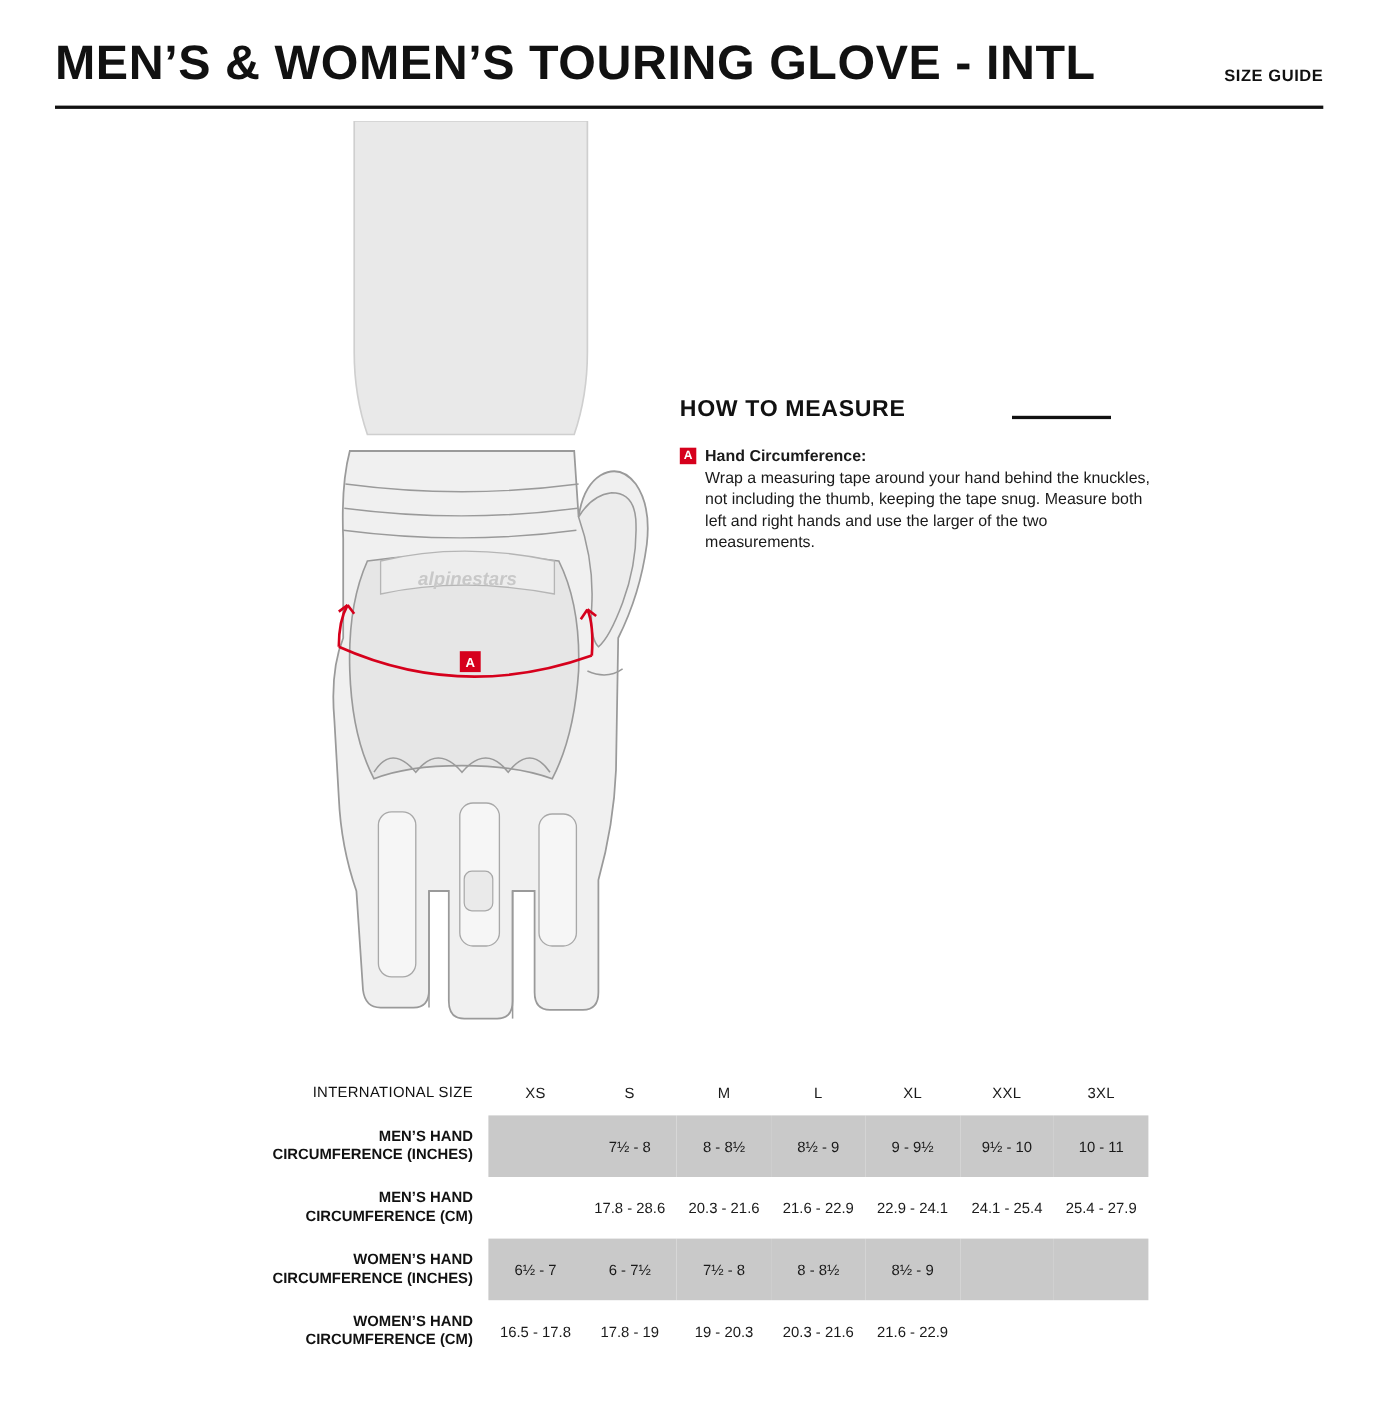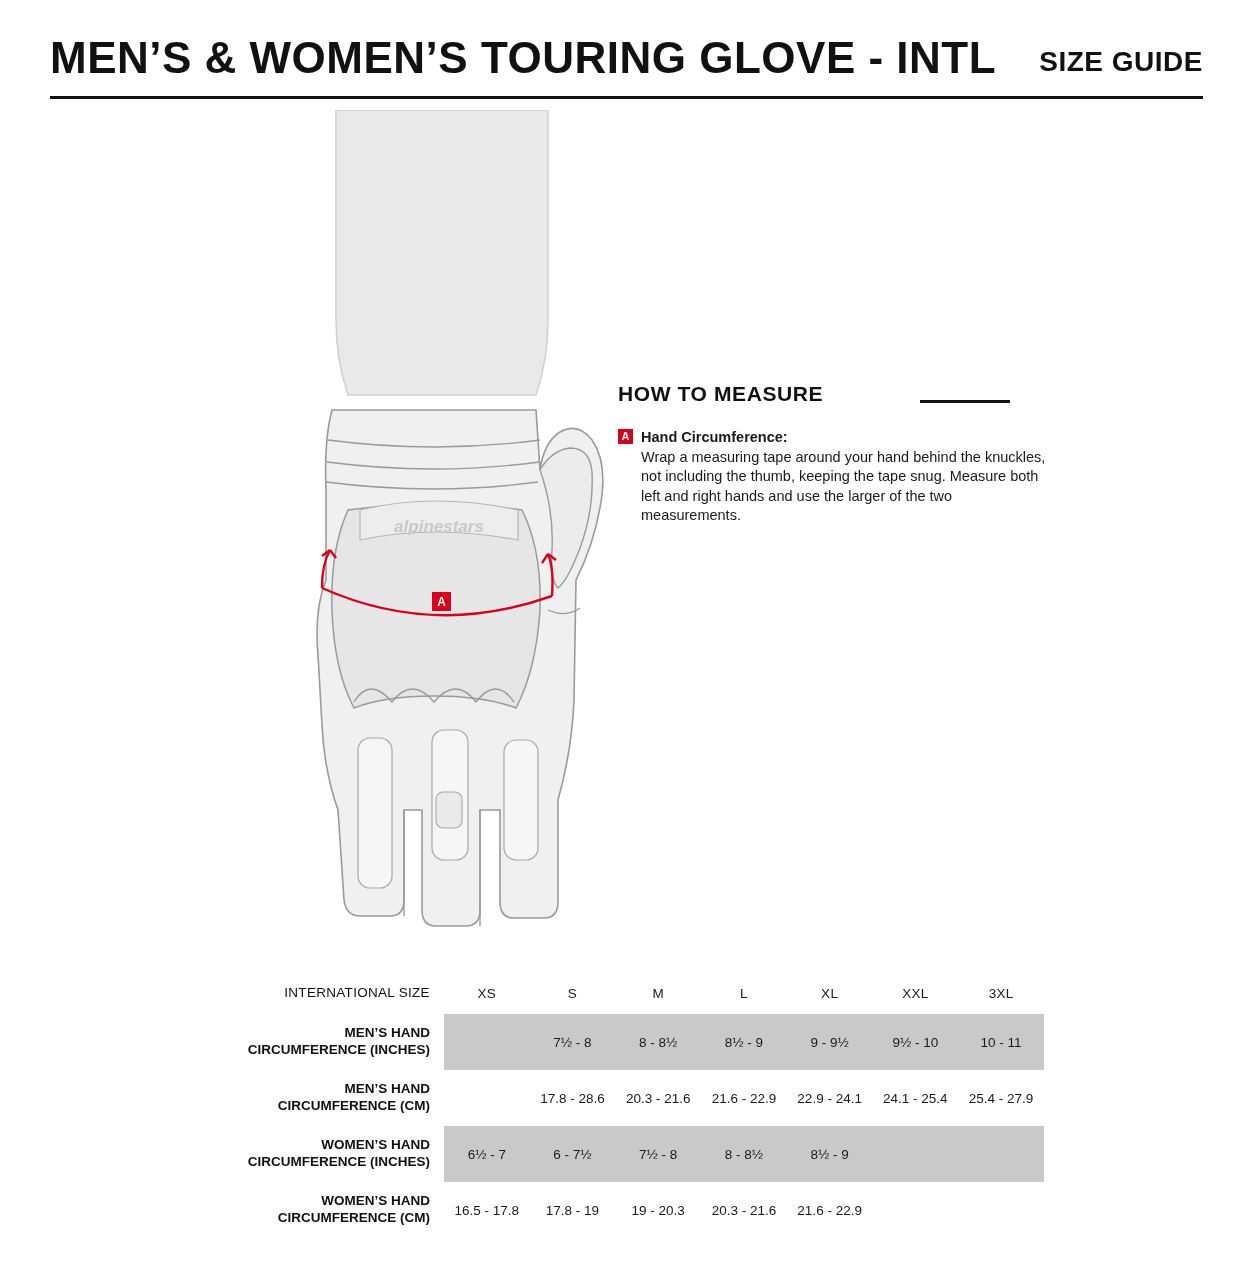--- a/index.html
+++ b/index.html
@@ -27,52 +27,51 @@
     justify-content: space-between;
   }
   .header-title {
     font-size: 44px;
     font-weight: bold;
     letter-spacing: 0.5px;
     line-height: 1;
     color: #111;
   }
   .header-right {
-    font-size: 28px;
+    font-size: 15px;
     font-weight: bold;
     letter-spacing: 0.5px;
     color: #111;
     padding-bottom: 2px;
   }
   .header-rule {
     position: absolute;
     left: 50px;
     top: 96px;
     width: 1153px;
     height: 3px;
     background: #111;
   }
 
   
   .glove-figure {
     position: absolute;
-    left: 304px;
+    left: 290px;
     top: 110px;
     width: 380px;
     height: 830px;
   }
   .glove-figure svg { display: block; }
 
   
   .howto {
     position: absolute;
     left: 618px;
     top: 360px;
     width: 430px;
-    margin-top: 22px;
   }
   .howto-title {
     font-size: 21px;
     font-weight: bold;
     letter-spacing: 0.6px;
     color: #111;
     white-space: nowrap;
   }
   .howto-line {
     flex: 1;

